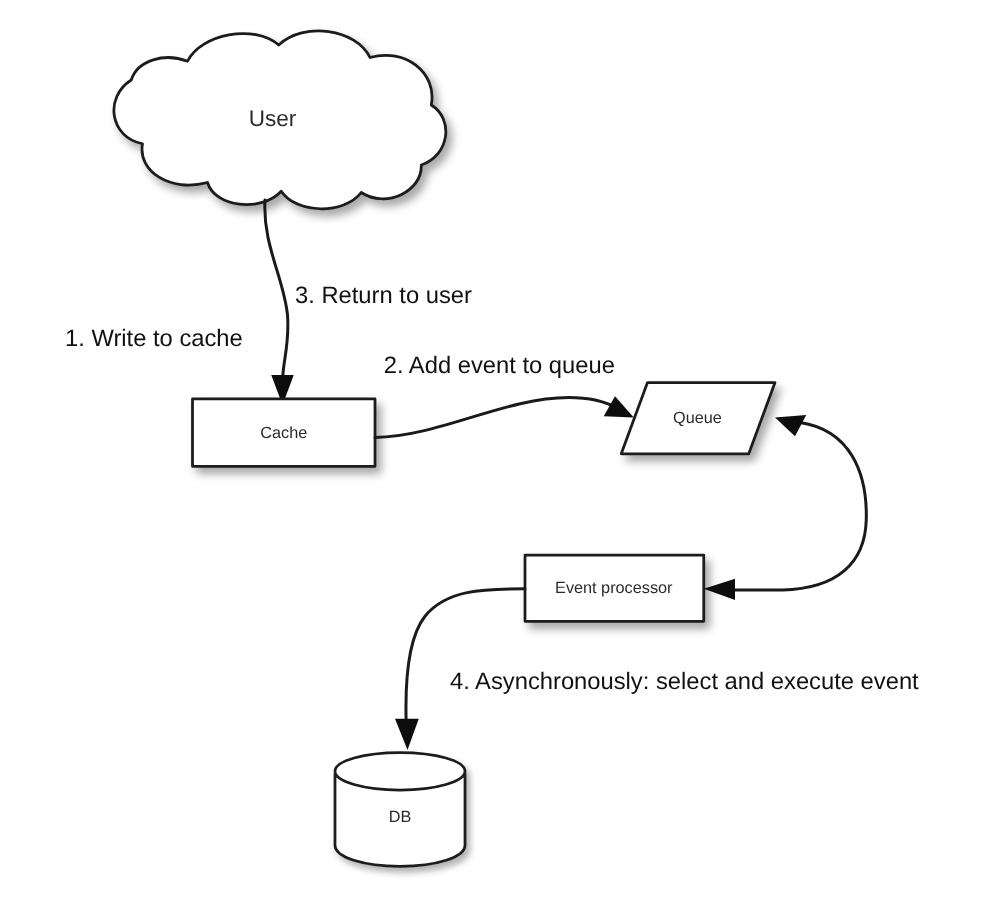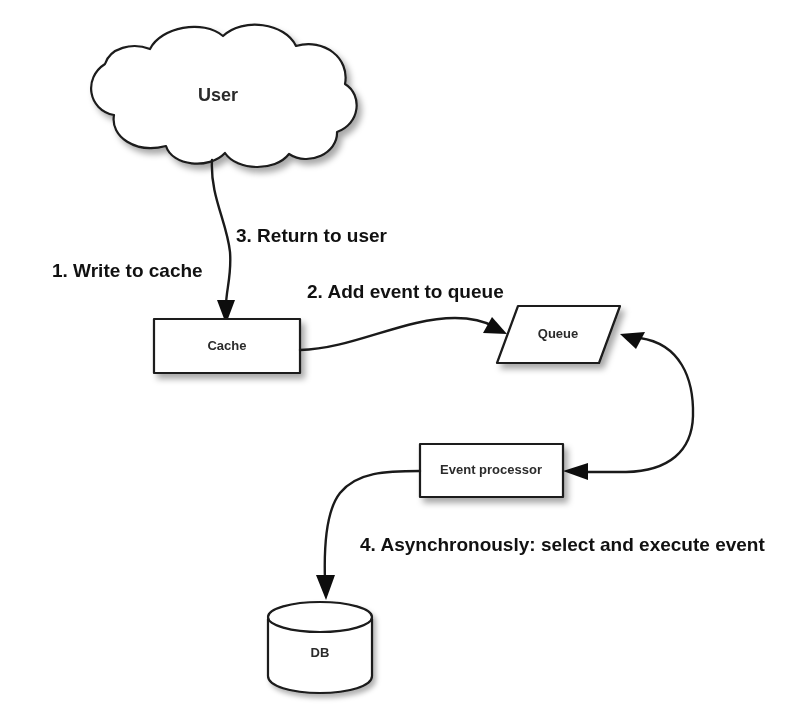--- a/index.html
+++ b/index.html
@@ -10,21 +10,20 @@
   }
   body {
     font-family: "Liberation Sans", "DejaVu Sans", sans-serif;
   }
   #canvas {
     position: relative;
     width: 786px;
     height: 728px;
     background: #ffffff;
     overflow: hidden;
-    font-weight: bold;
   }
   #diagram-svg {
     position: absolute;
     top: 0;
     left: 0;
     width: 786px;
     height: 728px;
   }
   .shape-fill {
     fill: #ffffff;

